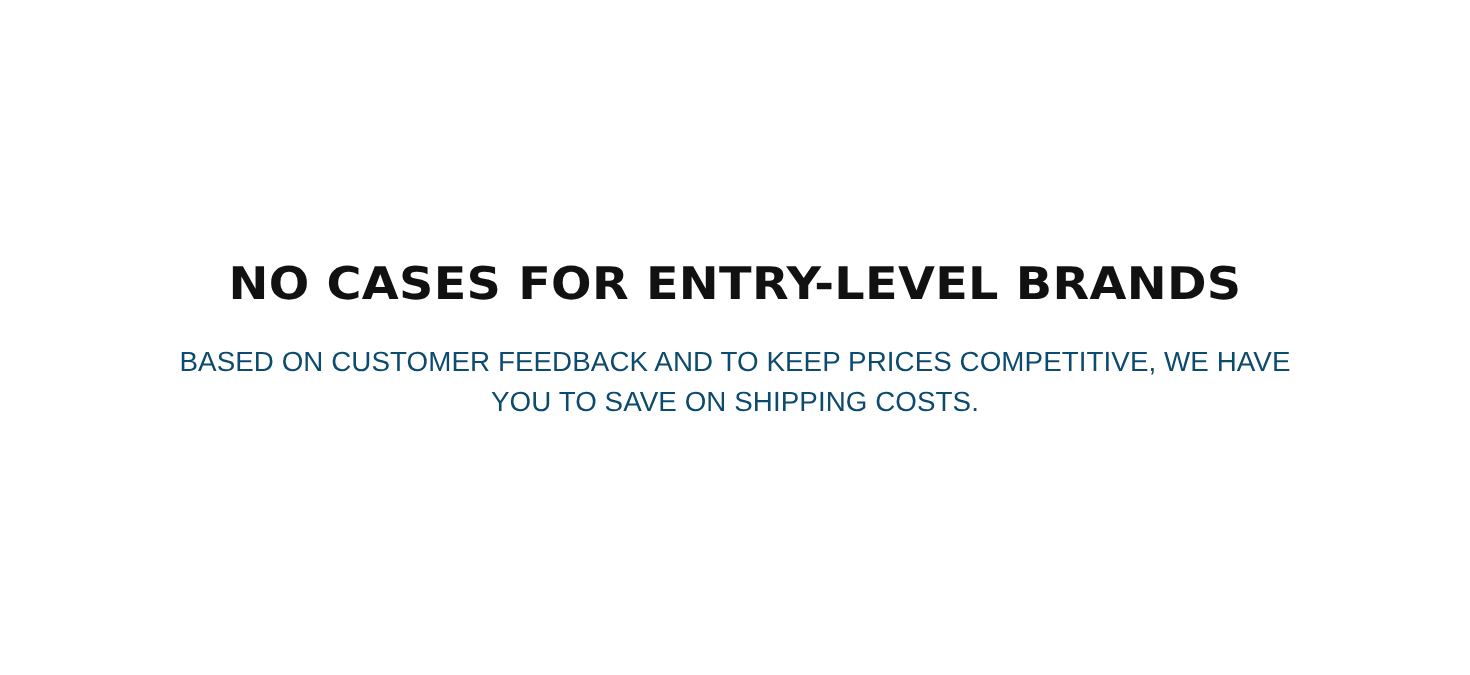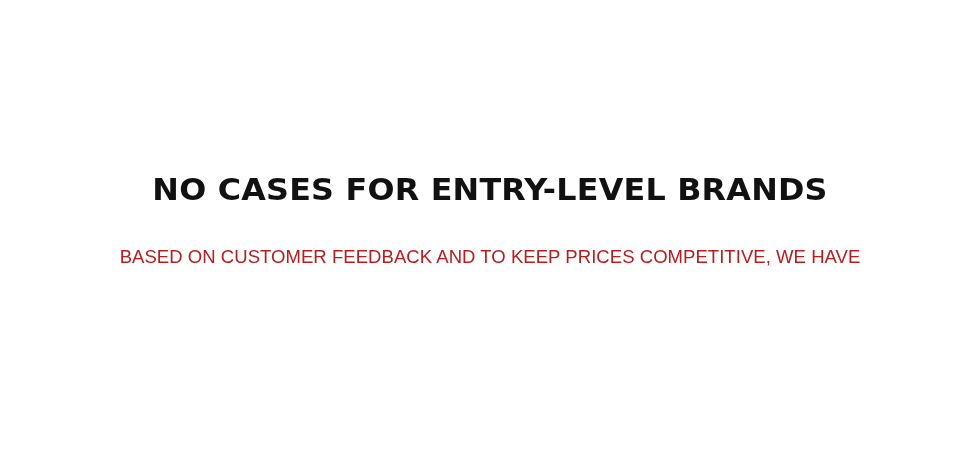--- a/index.html
+++ b/index.html
@@ -37,40 +37,41 @@
     letter-spacing: 0.2px;
     color: #111111;
     text-transform: uppercase;
     white-space: nowrap;
     transform: scaleX(1.06);
     transform-origin: center top;
   }
   .notice-body {
     position: absolute;
     left: 90px;
-    top: 224px;
+    top: 208px;
     width: 800px;
     text-align: center;
     font-family: "Liberation Sans", sans-serif;
     font-size: 18.5px;
     font-weight: 400;
     line-height: 27px;
     letter-spacing: 0.05px;
-    color: #b91c1c;
+    color: #0c4a6e;
     text-transform: uppercase;
   }
   .notice-body .body-line {
     display: block;
     white-space: nowrap;
   }
 </style>
 </head>
 <body>
 
 <div class="notice-block">
 
   <h1 class="notice-heading">NO CASES FOR ENTRY-LEVEL BRANDS</h1>
 
   <p class="notice-body">
     <span class="body-line">BASED ON CUSTOMER FEEDBACK AND TO KEEP PRICES COMPETITIVE, WE HAVE</span>
+    <span class="body-line">YOU TO SAVE ON SHIPPING COSTS.</span>
   </p>
 
 </div>
 
 </body></html>

